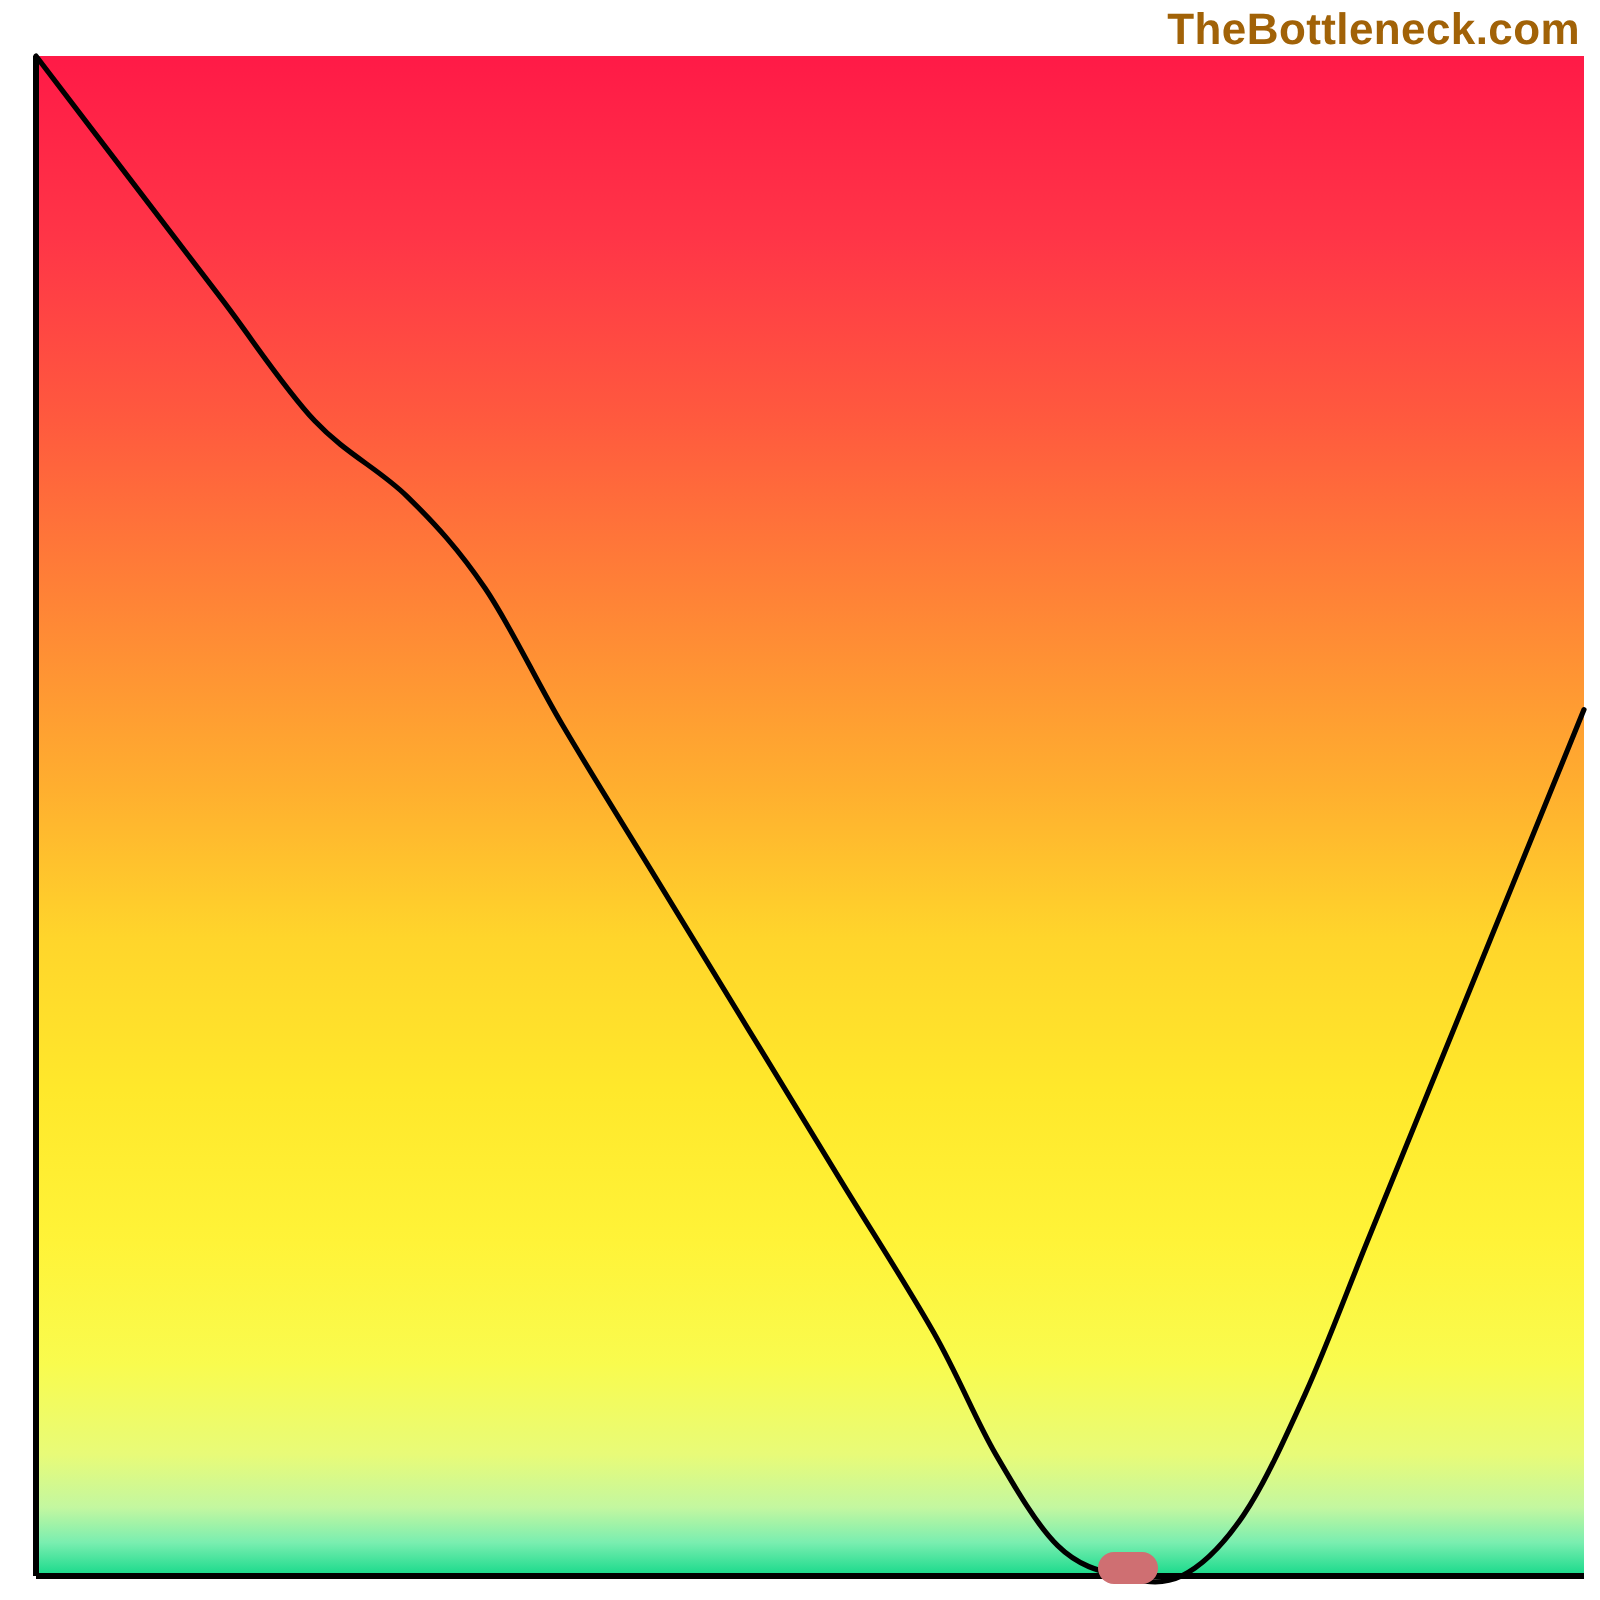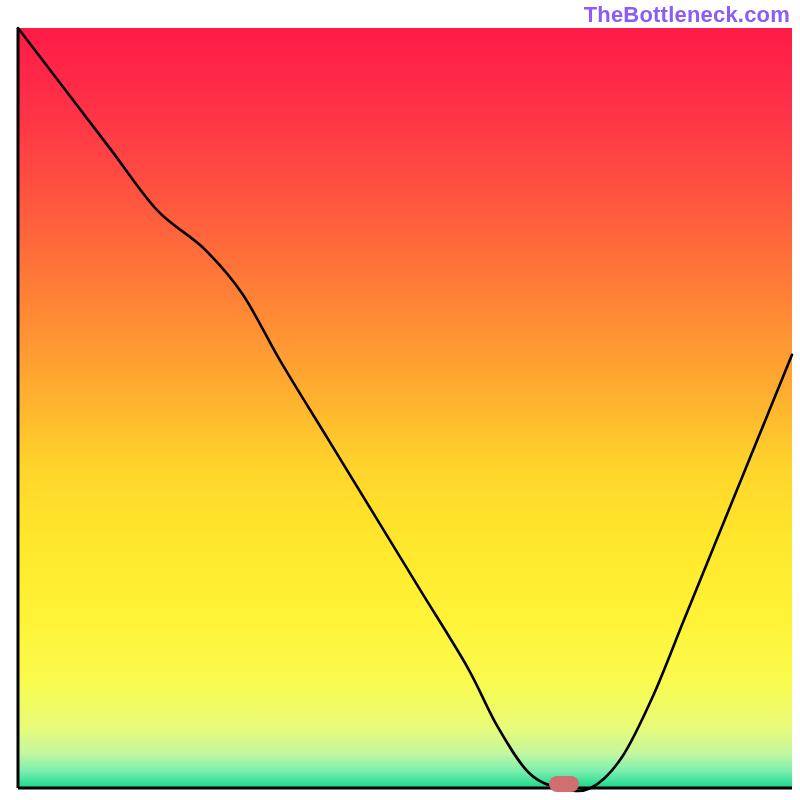--- a/index.html
+++ b/index.html
@@ -15,21 +15,21 @@
     width: 800px;
     height: 800px;
   }
   .watermark {
     position: absolute;
     top: 2px;
     right: 10px;
     font-family: Arial, Helvetica, sans-serif;
     font-size: 22px;
     font-weight: 600;
-    color: #8b5cf6;
+    color: #a16207;
     letter-spacing: 0.2px;
     z-index: 10;
   }
   svg {
     position: absolute;
     top: 0;
     left: 0;
   }
   .marker {
     position: absolute;

